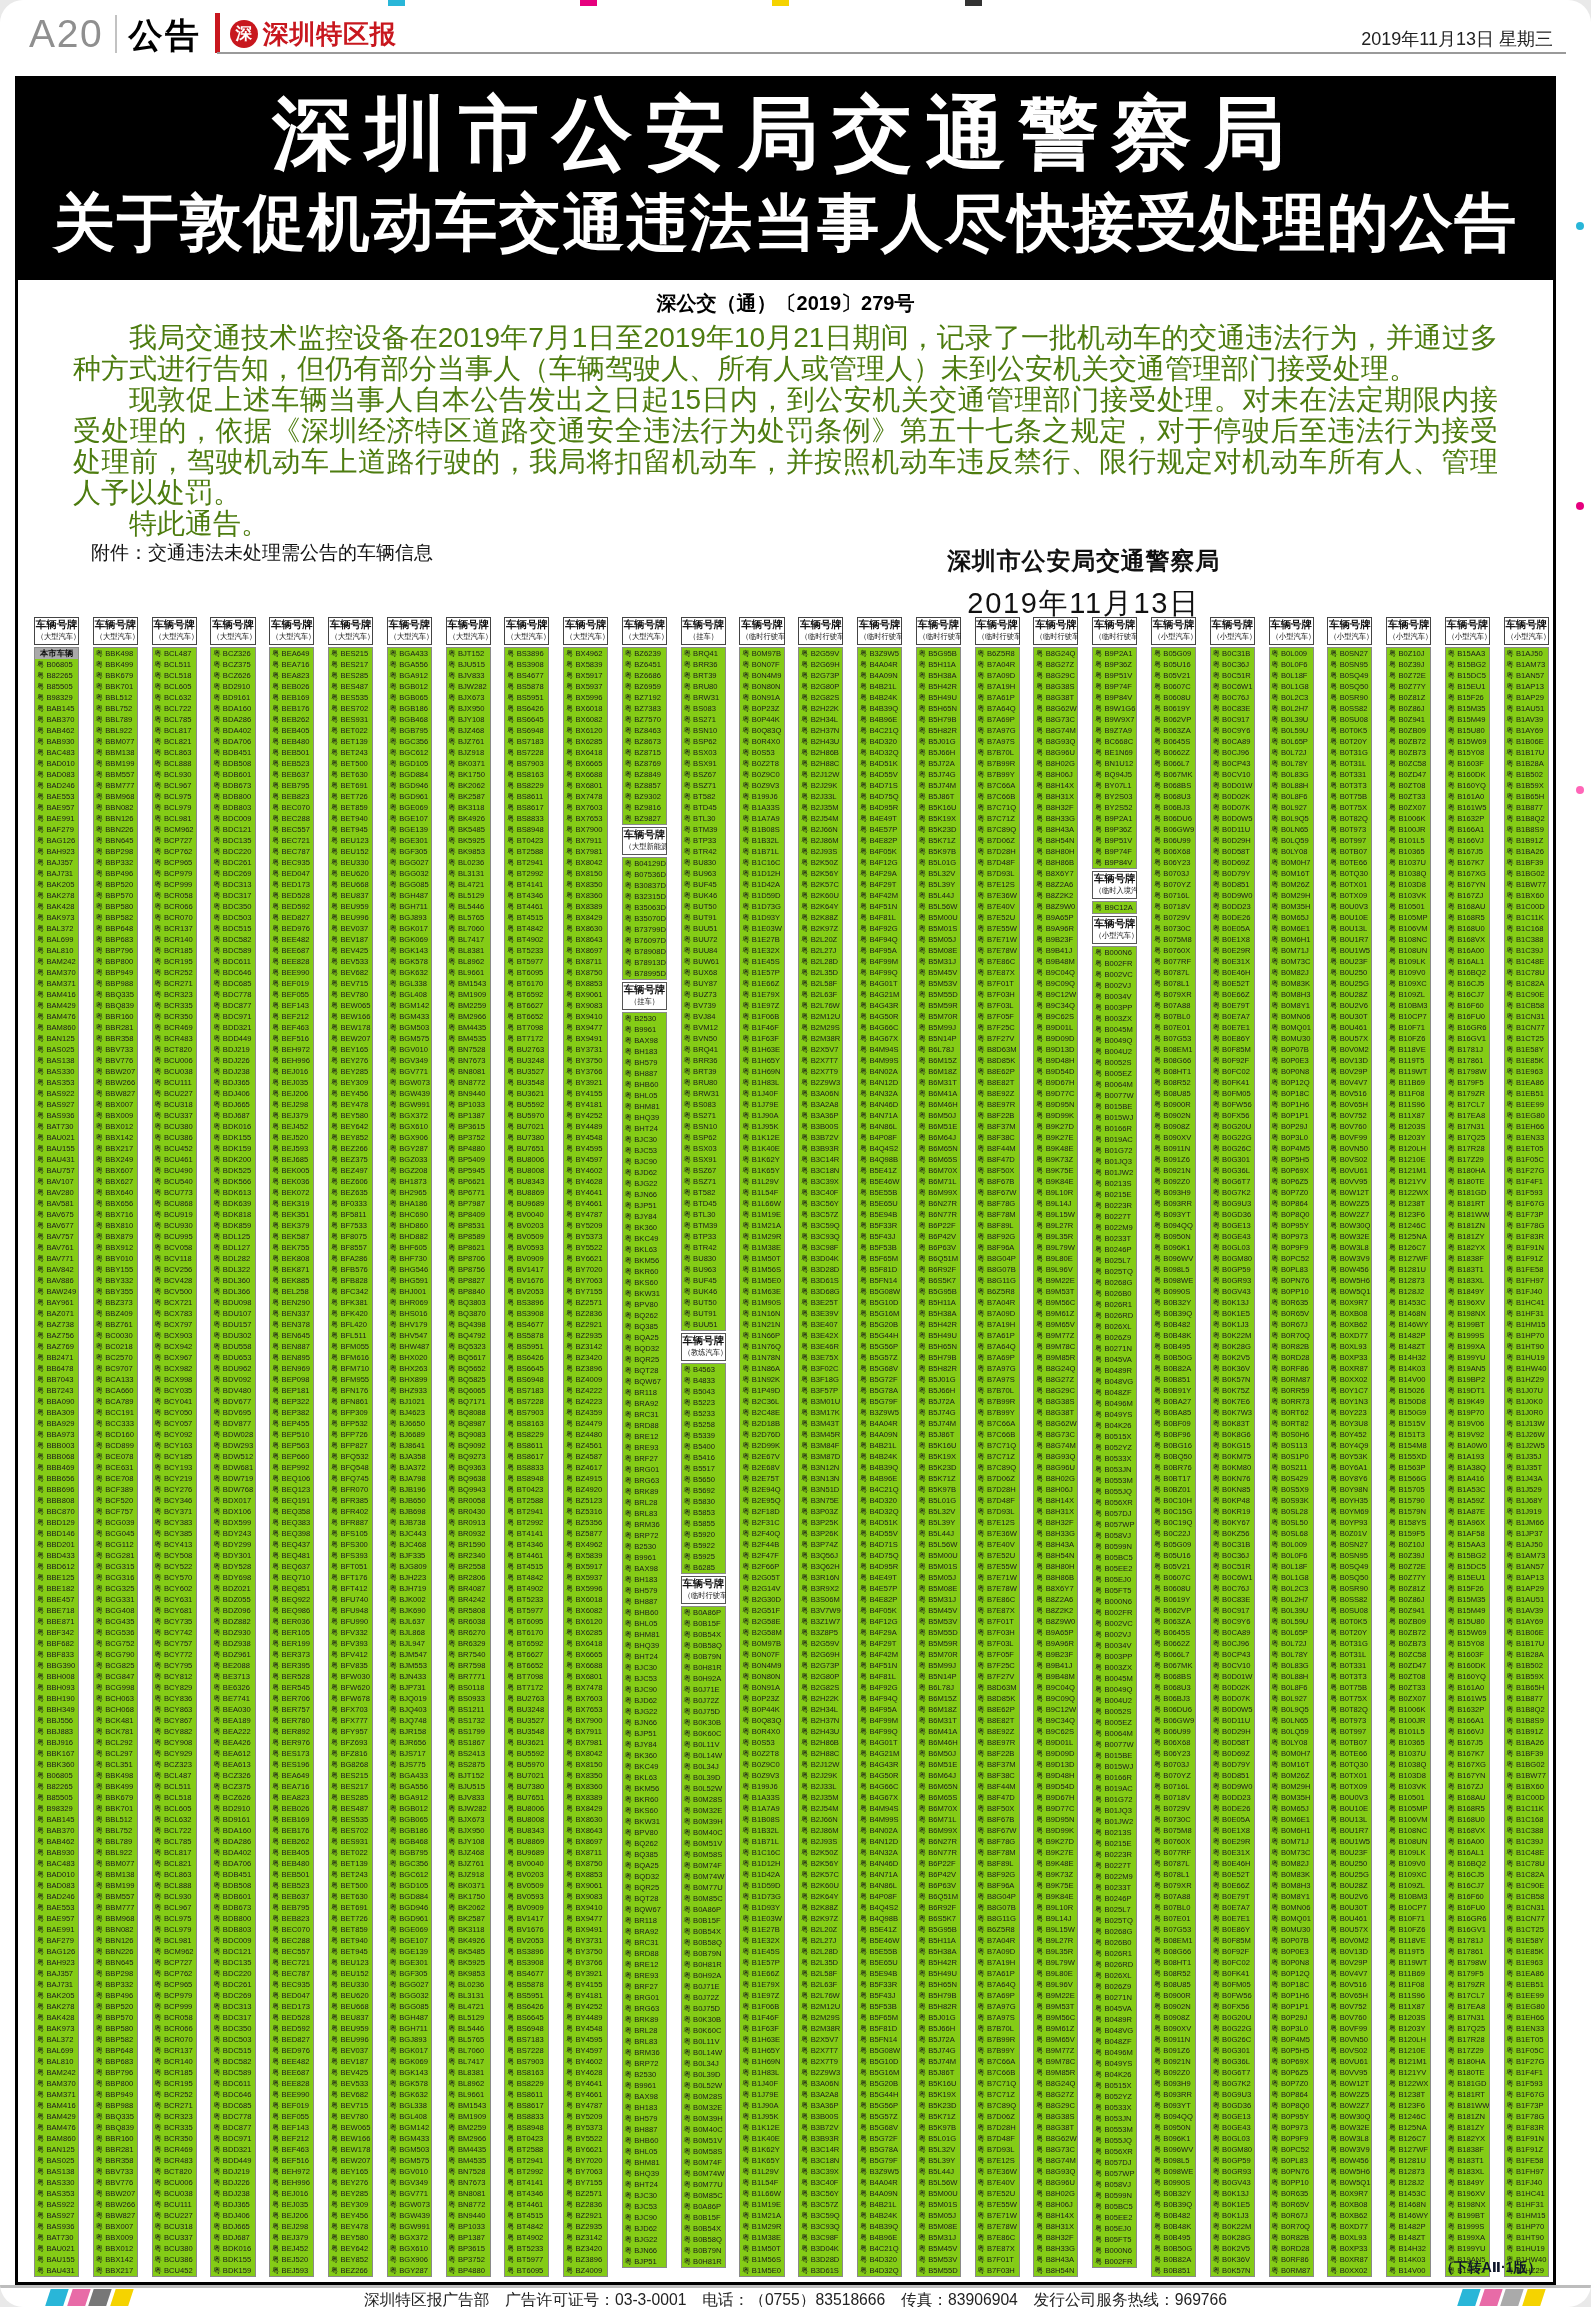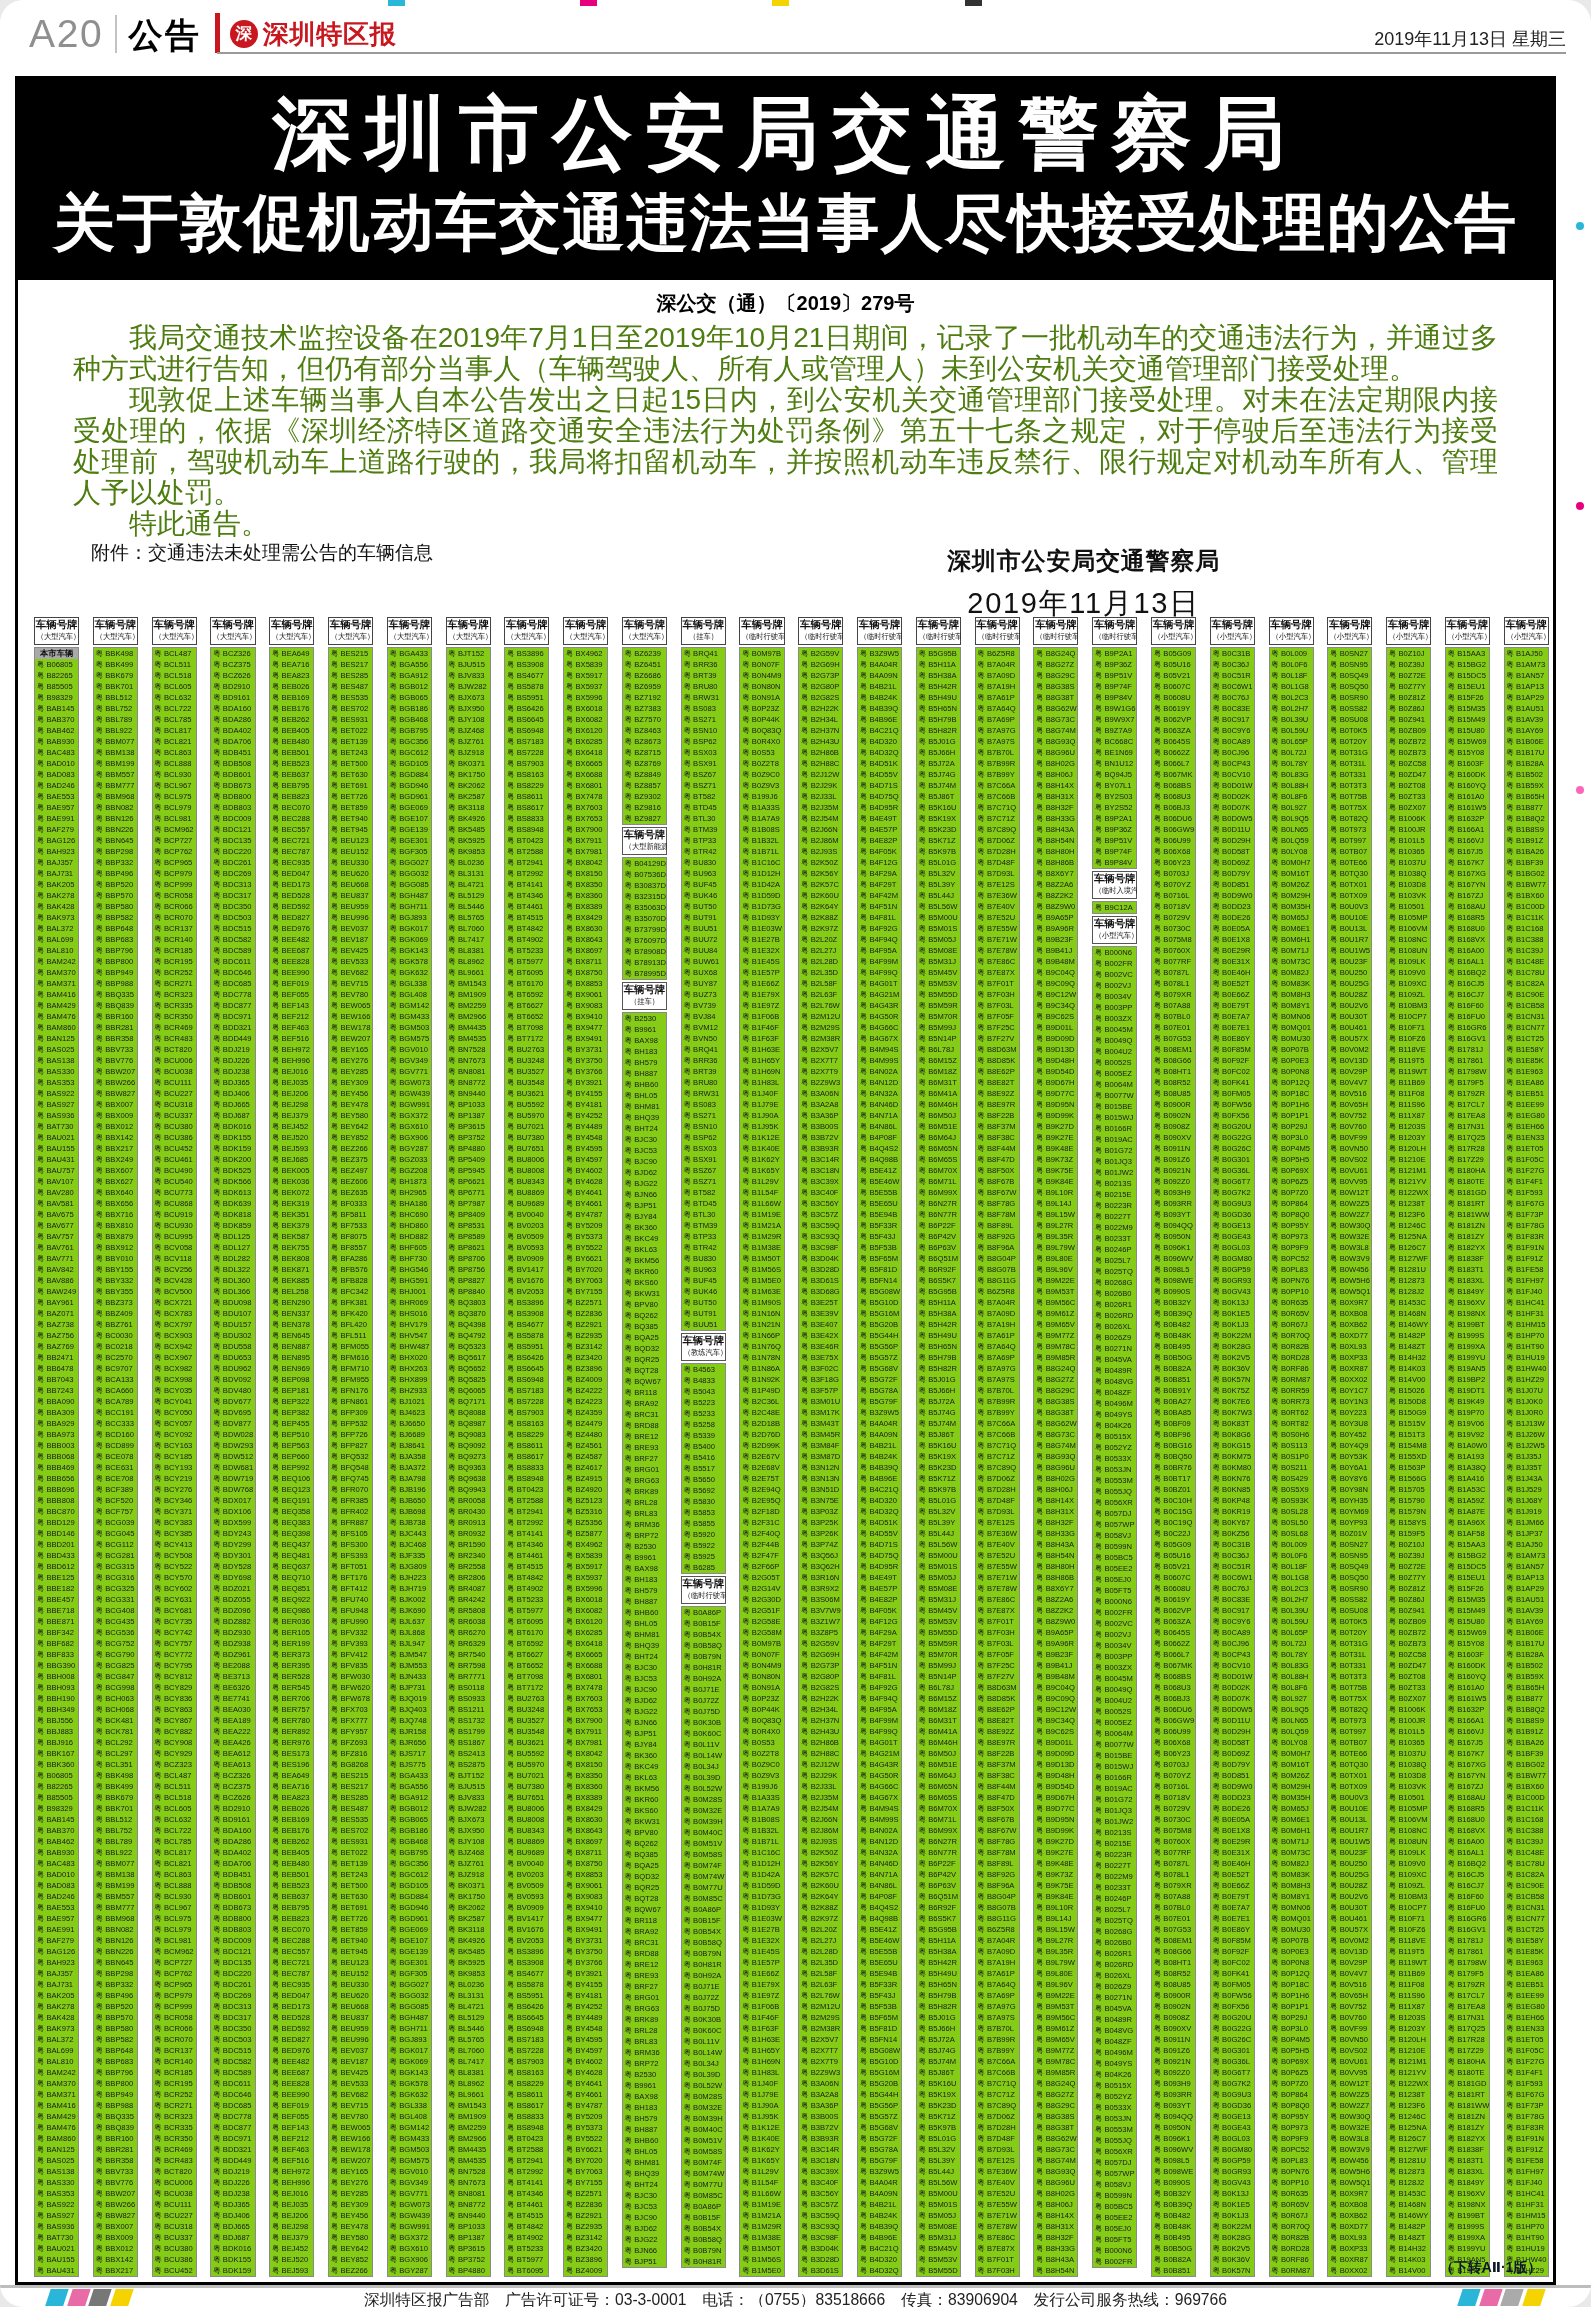--- a/index.html
+++ b/index.html
@@ -12,21 +12,21 @@
   .masthead{position:absolute;top:11.6px;left:29px;right:25px;height:51px;}
   .pageno{font-size:39px;color:#8f8f8f;letter-spacing:1.7px;display:inline-block;vertical-align:top;}
   .vdiv{display:inline-block;width:1.7px;height:38px;background:#c2c2c2;margin:3.3px 11.6px 0 11.6px;vertical-align:top;}
   .section{display:inline-block;font-size:34px;font-weight:900;color:#000;vertical-align:top;margin-top:1.7px;letter-spacing:2.5px;}
   .redbar{display:inline-block;width:5px;height:40px;background:#c8171e;margin:1.7px 10px 0 13.3px;vertical-align:top;}
   .paperlogo{display:inline-block;vertical-align:top;margin-top:5px;}
   .seal{display:inline-block;width:28px;height:28px;border-radius:50%;background:#c8171e;color:#fff;
         font-size:16.6px;line-height:28px;text-align:center;font-weight:bold;vertical-align:middle;}
   .papername{display:inline-block;color:#c8171e;font-size:26px;font-weight:900;vertical-align:middle;margin-left:5px;
              font-family:"Liberation Serif","DejaVu Serif",serif;letter-spacing:0.8px;}
-  .dateline{position:absolute;right:0;top:15px;font-size:18px;color:#222;}
+  .dateline{position:absolute;right:13px;top:15px;font-size:18px;color:#222;}
   .mastrule{position:absolute;top:52px;left:217px;right:25px;height:1.7px;background:#9a9a9a;}
   
   .board{position:absolute;left:15px;top:76px;width:1535px;height:2203px;border:3.3px solid #000;background:#fff;}
   .blackbox{background:#000;color:#fff;text-align:center;padding:8.3px 0 13.3px 0;}
   .title1{font-size:80px;font-weight:900;letter-spacing:13.3px;line-height:93px;white-space:nowrap;}
   .title2{font-size:62px;font-weight:900;letter-spacing:1.7px;line-height:86px;white-space:nowrap;}
   .docno{text-align:center;font-size:20px;font-weight:700;margin:10px 0 5px 0;color:#000;}
   .bodytext{margin:0 55px;font-size:28px;line-height:31px;text-align:justify;color:#4d7c0f;}
   .bodytext p{margin:0;text-indent:2em;}
   .attach-row{margin:1.7px 35px 0 35px;position:relative;height:73px;}

